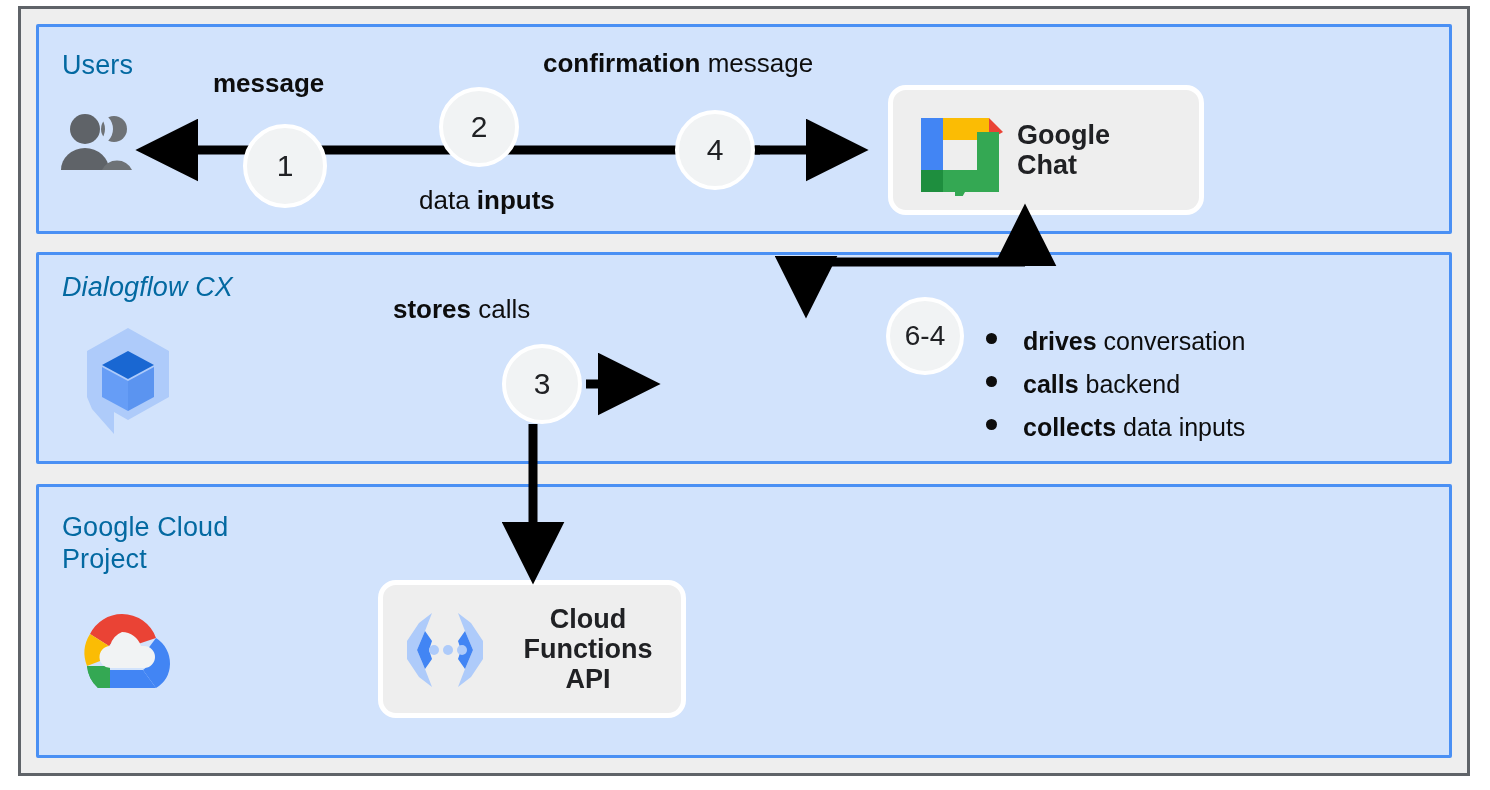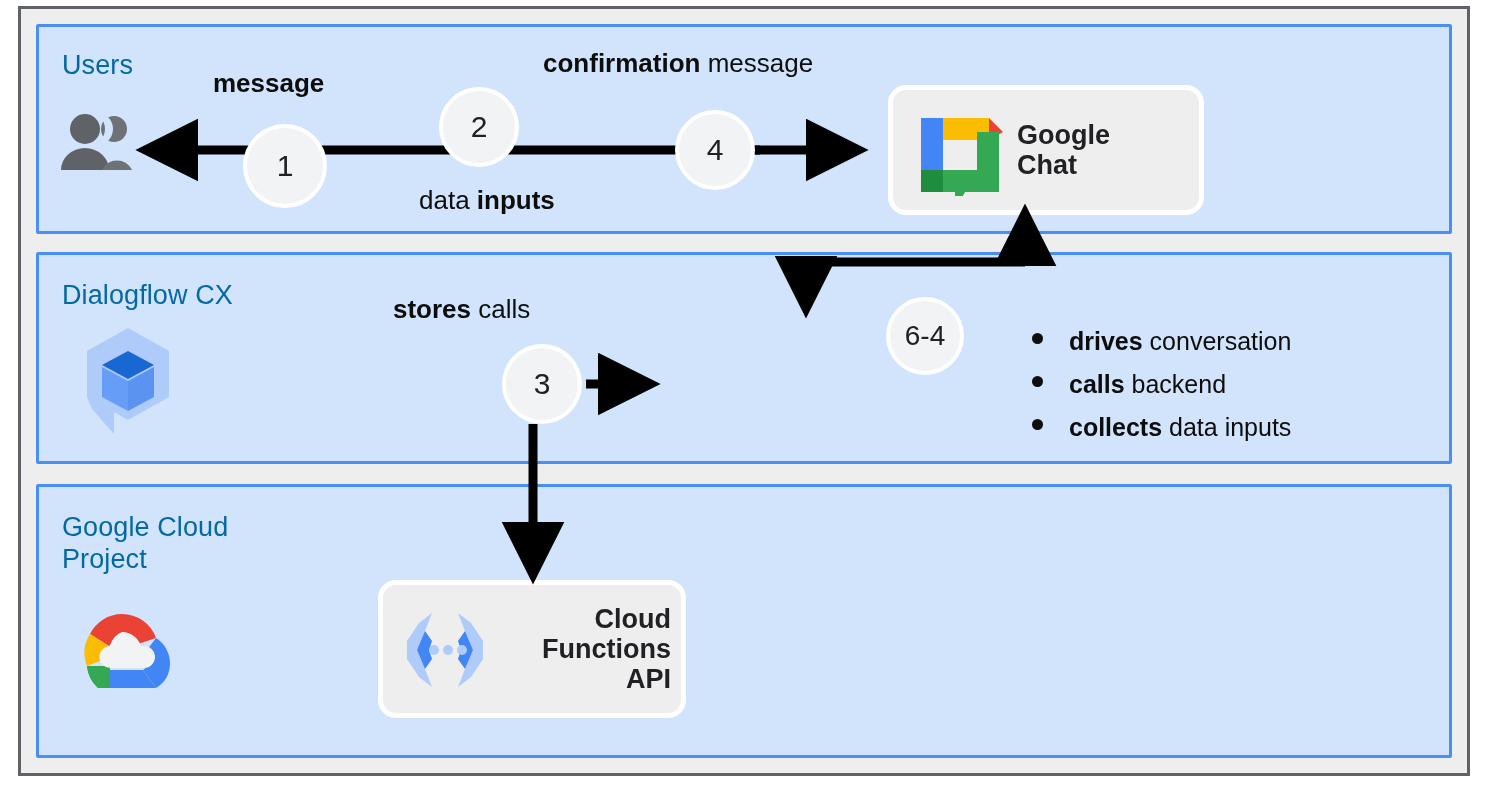--- a/index.html
+++ b/index.html
@@ -89,21 +89,21 @@
     font-size: 25px;
     color: #0d0d0d;
     white-space: nowrap;
     z-index: 5;
   }
   .annot b { font-weight: bold; }
 
   
   #agent-bullets {
     position: absolute;
-    left: 1032px;
+    left: 986px;
     top: 327px;
     width: 400px;
   }
   .bullet-row {
     display: flex;
     align-items: baseline;
     gap: 26px;
     margin-bottom: 14px;
     font-size: 25px;
     color: #0d0d0d;
@@ -181,21 +181,21 @@
   </div>
   <div class="annot" style="left:419px; top:185px; font-size:26px;">
     <span>data </span><b>inputs</b>
   </div>
 
   <div class="step" style="left:243px; top:124px; width:84px; height:84px;">1</div>
   <div class="step" style="left:439px; top:87px; width:80px; height:80px;">2</div>
   <div class="step" style="left:675px; top:110px; width:80px; height:80px;">4</div>
 
   <div class="band" id="band-dfcx"></div>
-  <div class="band-title" style="left:62px; top:280px;">Dialogflow CX</div>
+  <div class="band-title" style="left:62px; top:272px;font-style:italic;">Dialogflow CX</div>
 
   <div style="position:absolute; left:80px; top:325px; z-index:4;">
     <svg class="icon" width="96" height="112" viewBox="0 0 96 112">
       <path d="M48 3 L89 26 V72 L48 95 L34 87 V109 L12 84 L7 72 V26 Z" fill="#aecbfa"></path>
       <path d="M48 26 L74 40 L48 54 L22 40 Z" fill="#1967d2"></path>
       <path d="M22 42 L48 56 V86 L22 72 Z" fill="#669df6"></path>
       <path d="M74 42 L48 56 V86 L74 72 Z" fill="#5b94f0"></path>
     </svg>
   </div>
 
@@ -246,21 +246,21 @@
       <svg class="icon" width="92" height="92" viewBox="0 0 92 92">
         <path d="M33 10 L20 20 L8 38 V56 L20 74 L33 84 L26 66 L18 47 L26 28 Z" fill="#aecbfa"></path>
         <path d="M59 10 L72 20 L84 38 V56 L72 74 L59 84 L66 66 L74 47 L66 28 Z" fill="#aecbfa"></path>
         <path d="M26 28 L18 47 L26 66 L33 56 L30 47 L33 38 Z" fill="#4285f4"></path>
         <path d="M66 28 L74 47 L66 66 L59 56 L62 47 L59 38 Z" fill="#4285f4"></path>
         <circle cx="35" cy="47" r="5" fill="#aecbfa"></circle>
         <circle cx="49" cy="47" r="5" fill="#aecbfa"></circle>
         <circle cx="63" cy="47" r="5" fill="#aecbfa"></circle>
       </svg>
     </span>
-    <span class="card-label" style="text-align:right; flex:1; padding-right:10px;">Cloud
+    <span class="card-label" style="text-align:center; flex:1; padding-right:10px;">Cloud
 Functions
 API</span>
   </div>
 
   <svg class="arrow-layer">
     <defs>
       <marker id="ah" markerWidth="7" markerHeight="7" refX="5.6" refY="3.5" orient="auto" markerUnits="strokeWidth">
         <path d="M0,0 L7,3.5 L0,7 z" fill="#000000"></path>
       </marker>
     </defs>

